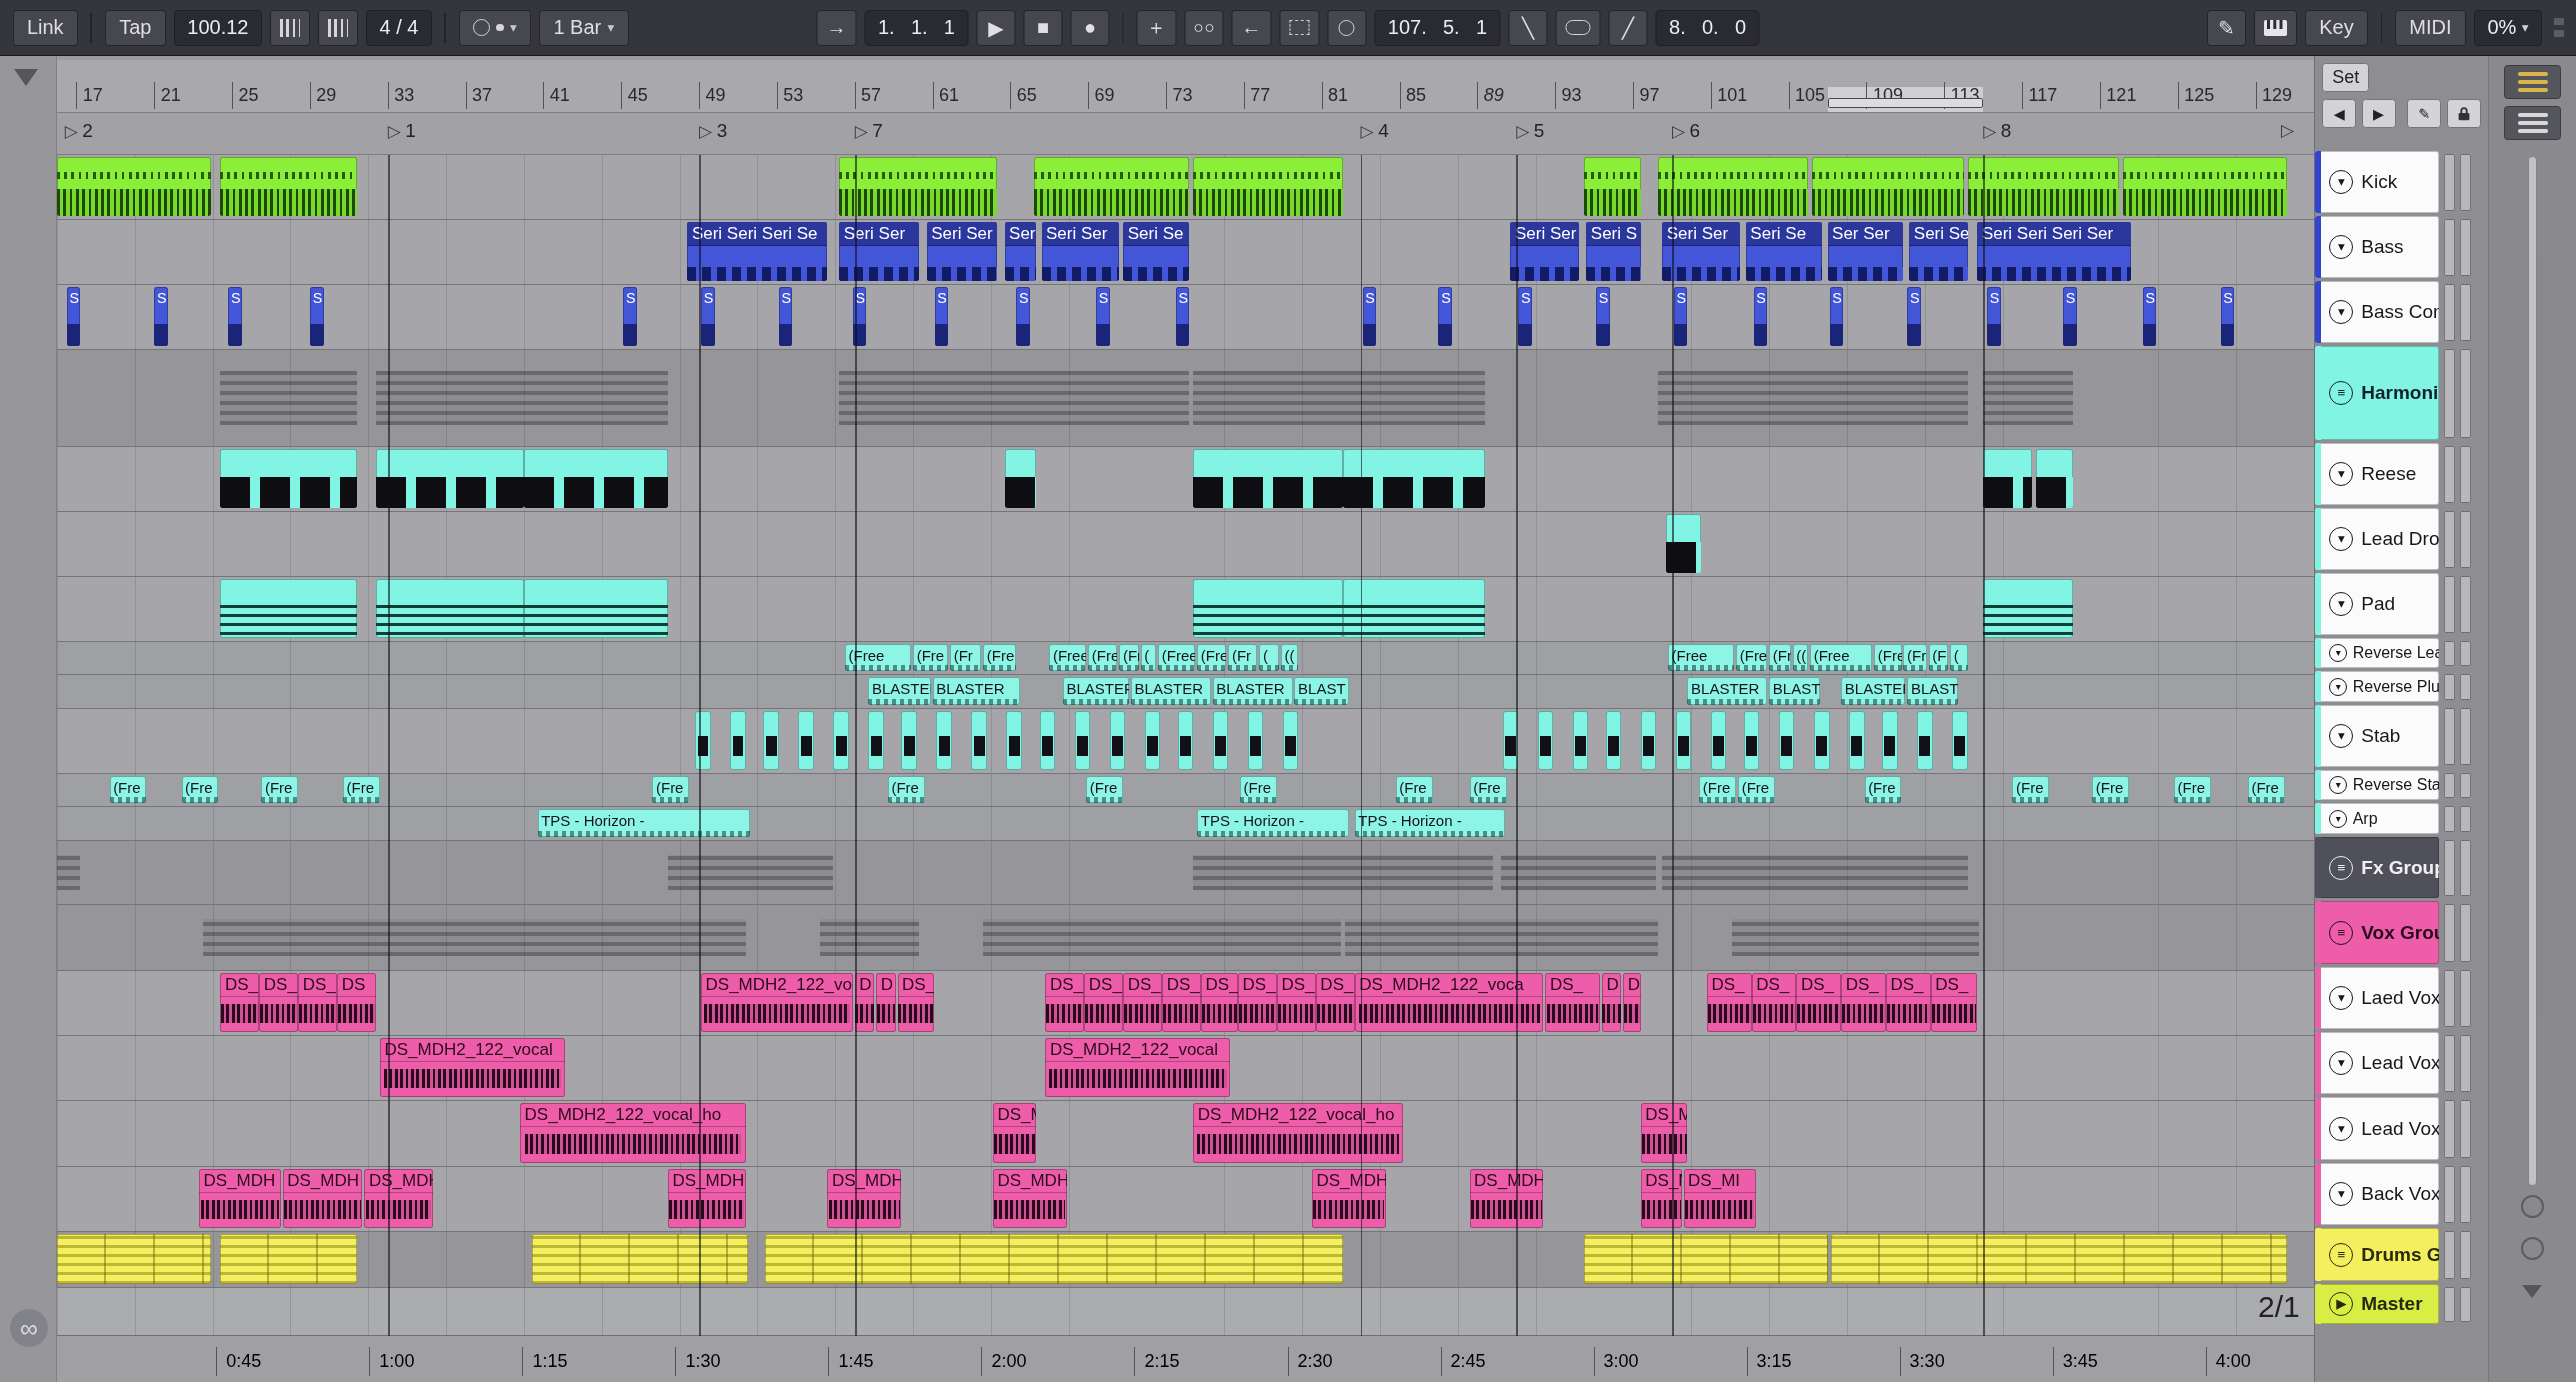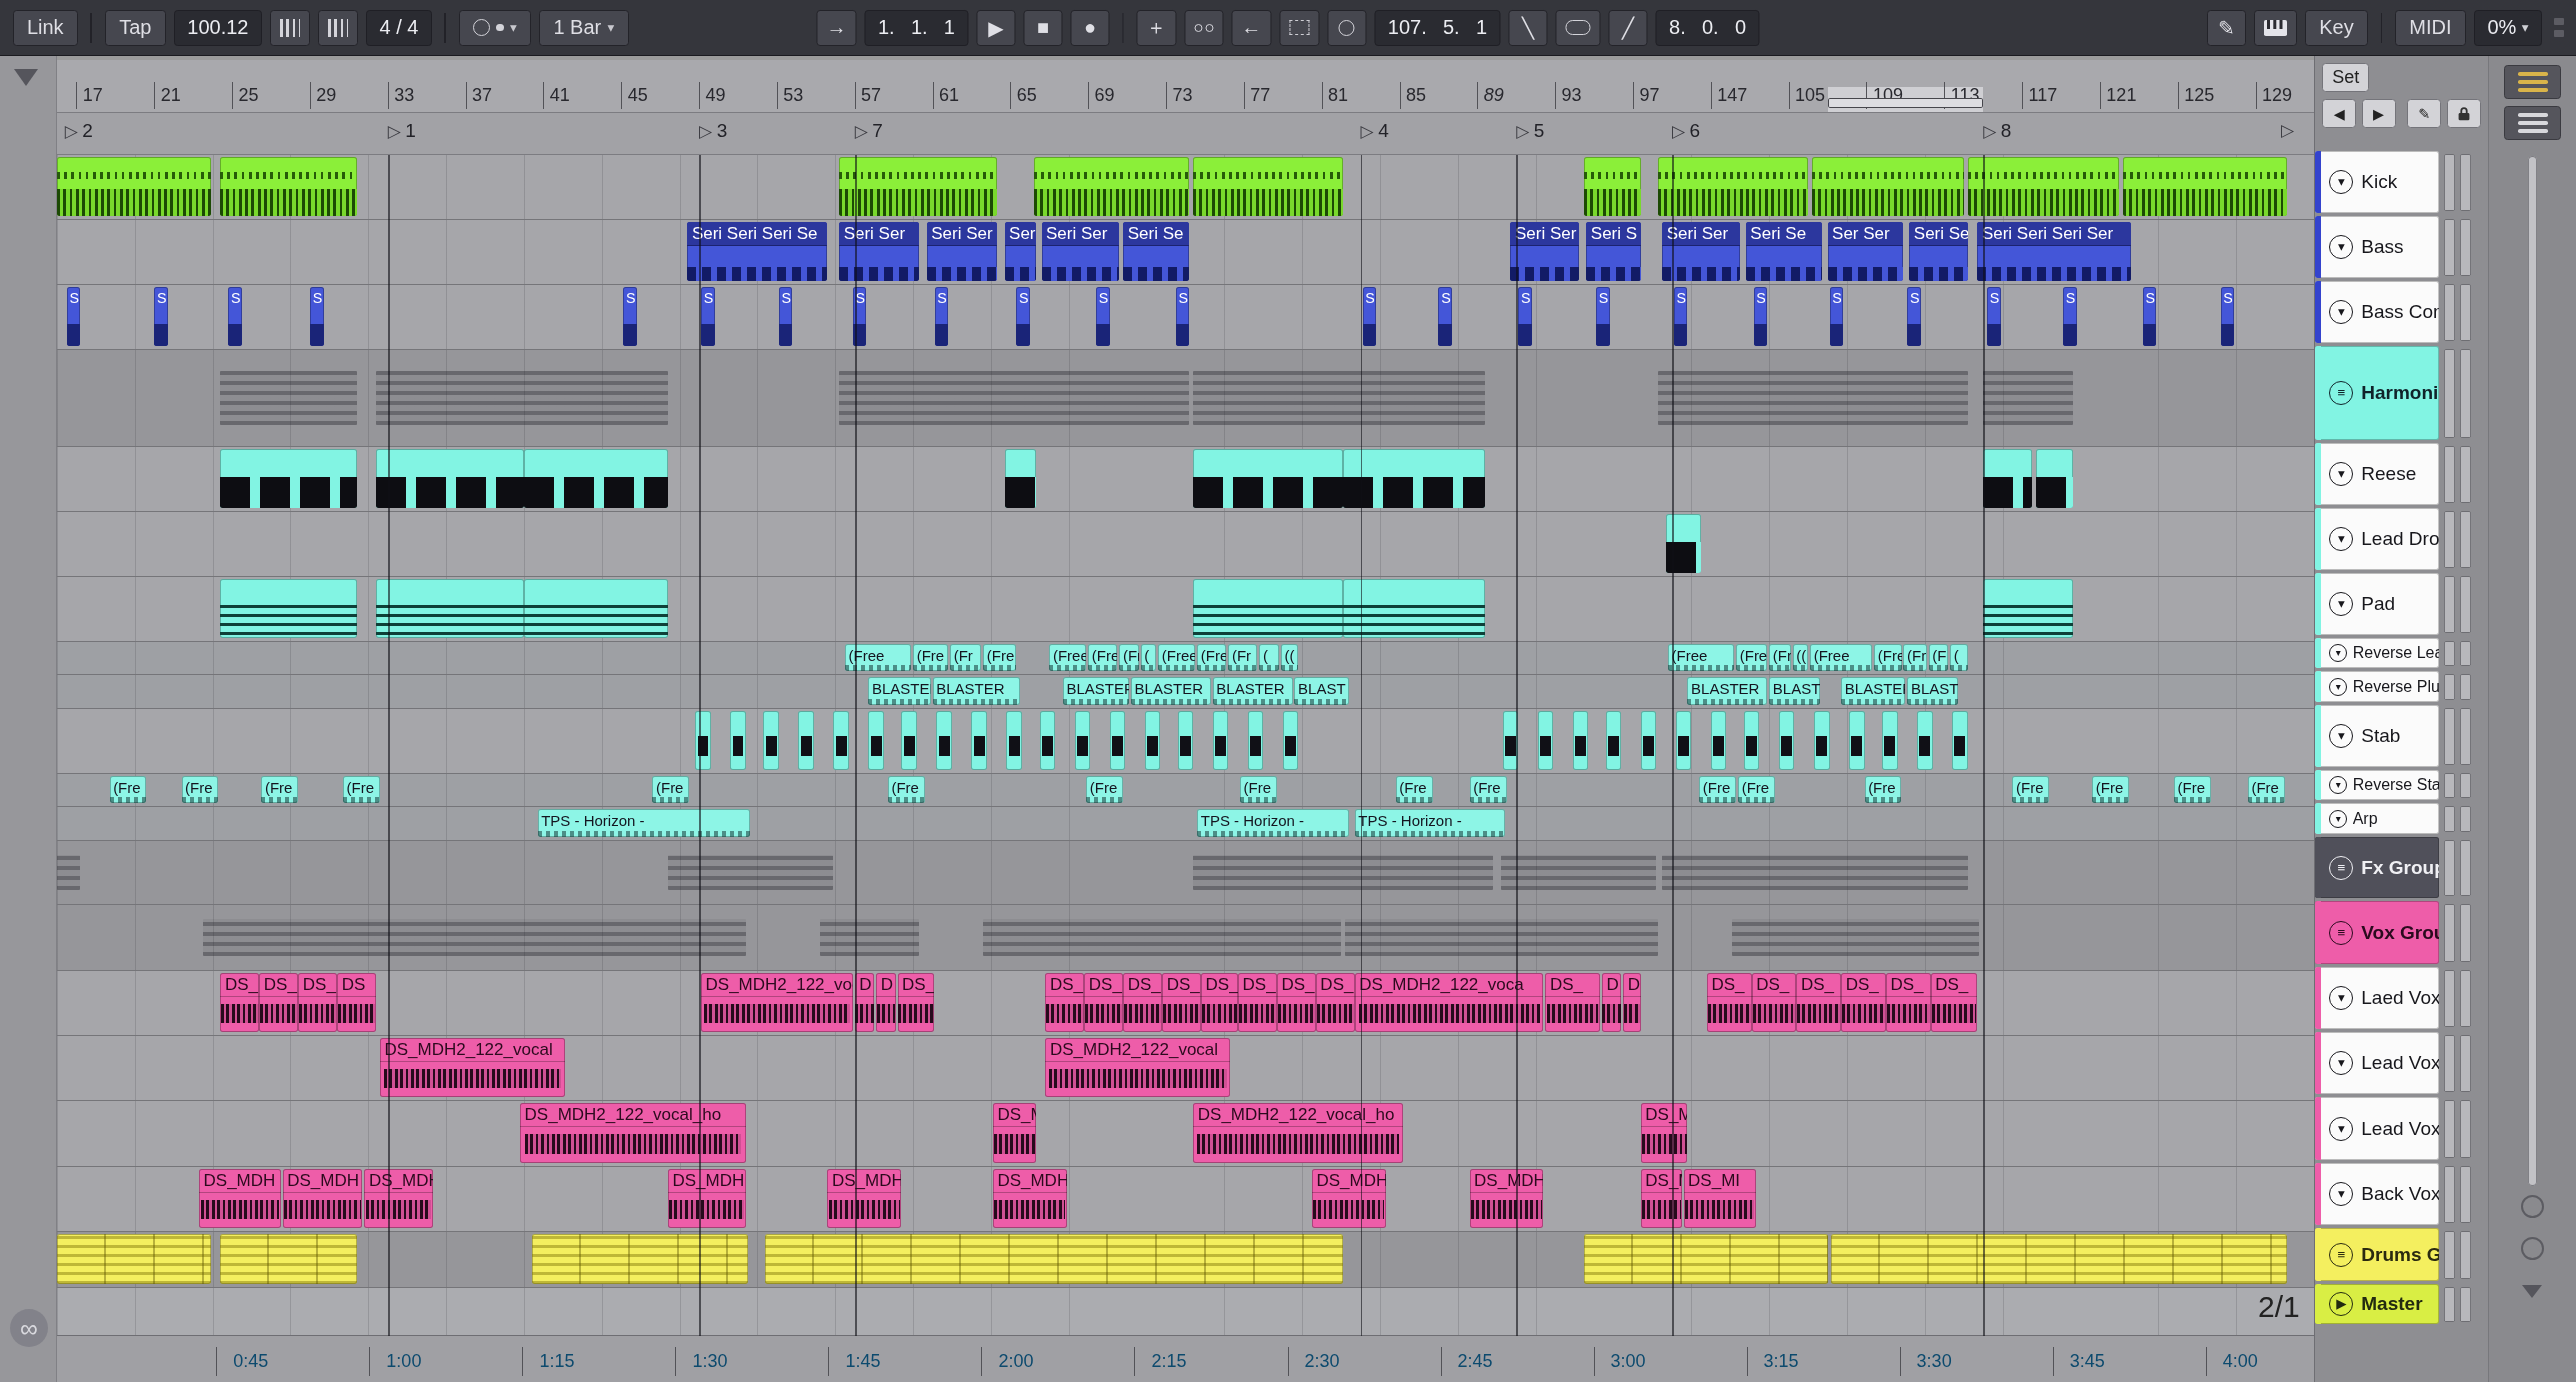--- a/index.html
+++ b/index.html
@@ -53,22 +53,22 @@
   .lanes{position:absolute;top:95px;left:0;right:0;height:1181px}
   .lane{position:relative;background-color:#a6a6aa;border-bottom:1.8px solid #757579;
     background-image:repeating-linear-gradient(90deg,rgba(35,35,42,.16) 0 0.9px,transparent 0.9px 3.4483%)}
   .lane--group{background-color:#96969a}
   .lane--thin{background-color:#9ea0a4}
   .lane--master{background-color:#abacb0}
   .vline{position:absolute;top:0;bottom:0;width:1.8px;background:rgba(15,15,22,.6);pointer-events:none;z-index:6}
   .zoom-lbl{position:absolute;right:14.3px;top:1.8px;font-size:30px;color:#222;z-index:7}
 
   .time-ruler{position:absolute;top:1275px;left:0;right:0;height:52px;background:#a0a0a4;border-top:1.8px solid #6e6e73}
-  .time-num{position:absolute;top:10.7px;height:29px;line-height:29px;padding-left:16px;border-left:1.8px solid #525257;
-    font-size:18px;color:#0c4a6e}
+  .time-num{position:absolute;top:10.7px;height:29px;line-height:29px;padding-left:9px;border-left:1.8px solid #525257;
+    font-size:18px;color:#000000}
 
   
   .clip{position:absolute;top:1.8px;bottom:2.7px;border-radius:2.7px;overflow:hidden;box-shadow:inset 0 0 0 0.9px rgba(0,0,0,.3);z-index:3}
   .lbl{position:relative;display:block;white-space:nowrap;overflow:hidden;padding:0.9px 4.5px 0;font-size:17px;line-height:22.4px;
     color:#14141f;border-bottom:0.9px solid rgba(0,0,0,.25);z-index:2}
   .c-green{background:#8bef39}
   .c-green::before{content:"";position:absolute;left:0;right:0;top:26%;height:12%;background:repeating-linear-gradient(90deg,#265c08 0 2.7px,transparent 2.7px 7.2px)}
   .c-green::after{content:"";position:absolute;left:0;right:0;bottom:0;height:46%;background:repeating-linear-gradient(90deg,#1c4a04 0 2.7px,#79d92c 2.7px 6.3px)}
   .c-bass{background:#4456d8}
   .c-bass .lbl{color:#fff;background:#2c379e;border-bottom-color:#1c2370}
@@ -231,21 +231,21 @@
           <div class="ruler-num" style="left: 38.7931%;">61</div>
           <div class="ruler-num" style="left: 42.2414%;">65</div>
           <div class="ruler-num" style="left: 45.6897%;">69</div>
           <div class="ruler-num" style="left: 49.1379%;">73</div>
           <div class="ruler-num" style="left: 52.5862%;">77</div>
           <div class="ruler-num" style="left: 56.0345%;">81</div>
           <div class="ruler-num" style="left: 59.4828%;">85</div>
           <div class="ruler-num" style="left: 62.931%; font-style: italic;">89</div>
           <div class="ruler-num" style="left: 66.3793%;">93</div>
           <div class="ruler-num" style="left: 69.8276%;">97</div>
-          <div class="ruler-num" style="left: 73.2759%;">147</div>
+          <div class="ruler-num" style="left: 73.2759%;">101</div>
           <div class="ruler-num" style="left: 76.7241%;">105</div>
           <div class="ruler-num" style="left: 80.1724%;">109</div>
           <div class="ruler-num" style="left: 83.6207%;">113</div>
           <div class="ruler-num" style="left: 87.069%;">117</div>
           <div class="ruler-num" style="left: 90.5172%;">121</div>
           <div class="ruler-num" style="left: 93.9655%;">125</div>
           <div class="ruler-num" style="left: 97.4138%;">129</div>
           <div class="loop-brace" style="left: 78.4483%; width: 6.89655%;"></div>
         </div>
       <div class="loc-row">

